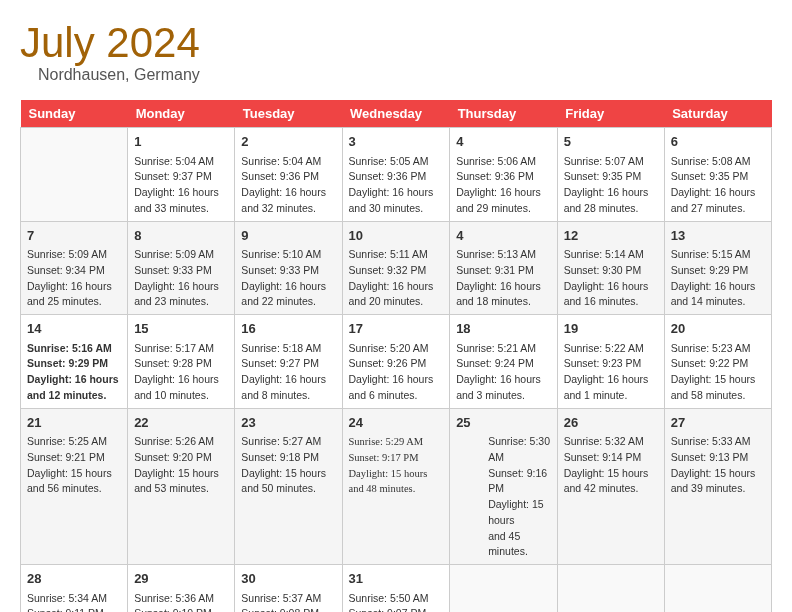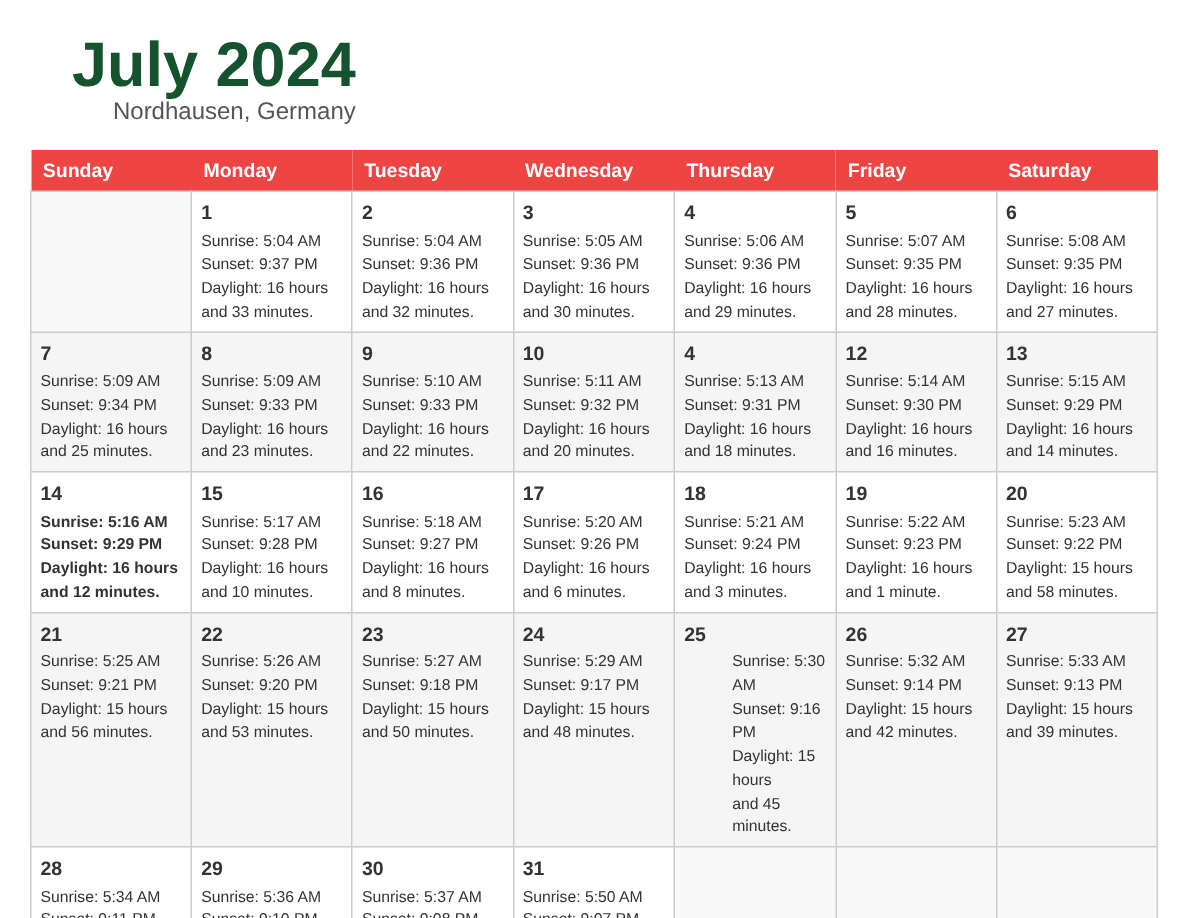--- a/index.html
+++ b/index.html
@@ -33,24 +33,23 @@
     }
     .logo-icon {
       width: 24px;
       height: 20px;
     }
     .title-area {
       text-align: right;
     }
     .month-title {
       font-size: 42px;
-      font-weight: bold;
-      color: #14532d;
+      font-weight: normal;
+      color: #a16207;
       line-height: 1.1;
-      margin-left: 28px;
     }
     .subtitle {
       font-size: 16px;
       color: #555;
     }
     table {
       width: 100%;
       border-collapse: collapse;
       font-size: 11px;
     }
@@ -281,21 +280,21 @@
         </td>
         <td>
           <span class="day-number">23</span>
           <div class="day-info" style="white-space: pre-line;">Sunrise: 5:27 AM
 Sunset: 9:18 PM
 Daylight: 15 hours
 and 50 minutes.</div>
         </td>
         <td>
           <span class="day-number">24</span>
-          <div class="day-info" style="white-space: pre-line;">Sunrise: 5:29 AM
+          <div class="day-info" style="white-space: pre-line; font-family: Liberation Serif, serif;">Sunrise: 5:29 AM
 Sunset: 9:17 PM
 Daylight: 15 hours
 and 48 minutes.</div>
         </td>
         <td>
           <span class="day-number">25</span>
           <div class="day-info" style="white-space: pre-line; margin-left: 32px;">Sunrise: 5:30 AM
 Sunset: 9:16 PM
 Daylight: 15 hours
 and 45 minutes.</div>

